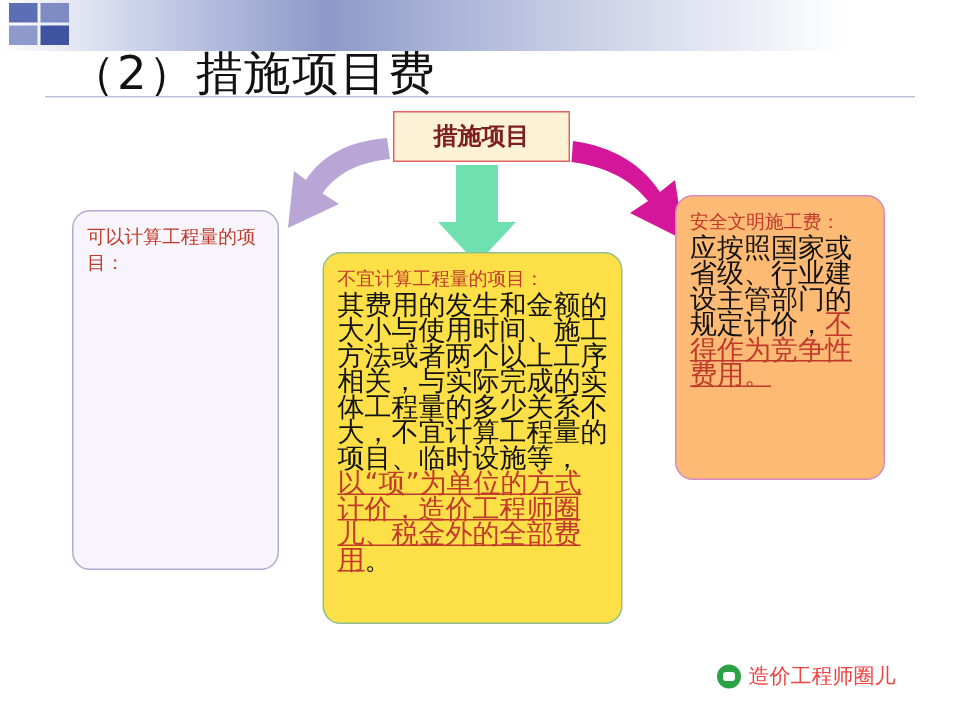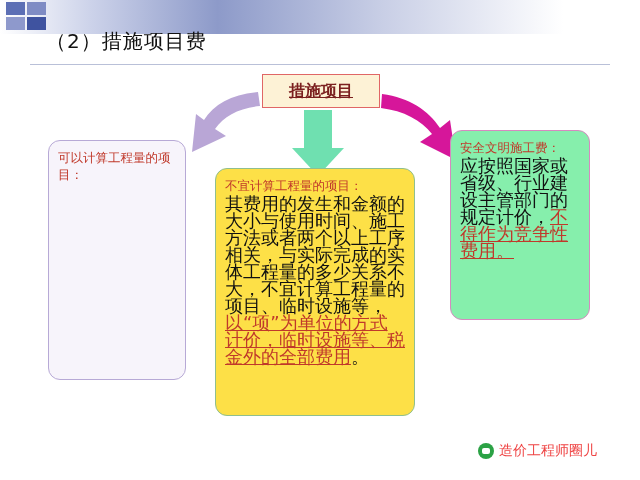--- a/index.html
+++ b/index.html
@@ -28,21 +28,21 @@
   }
   .sq1 { left: 6px;  top: 2px;  width: 19px; height: 13px; background: #5c6fb5; }
   .sq2 { left: 27px; top: 2px;  width: 19px; height: 13px; background: #7f8cc4; }
   .sq3 { left: 6px;  top: 17px; width: 19px; height: 13px; background: #8e99cc; }
   .sq4 { left: 27px; top: 17px; width: 19px; height: 13px; background: #3f53a0; }
 
   
   .page-title {
     position: absolute;
     left: 46px; top: 28px;
-    font-size: 20px;
+    font-size: 31px;
     color: #111;
     font-family: "DejaVu Sans", "Liberation Sans", sans-serif;
     font-weight: 500;
     letter-spacing: 1px;
   }
   .title-rule {
     position: absolute;
     left: 30px; top: 64px;
     width: 580px; height: 1px;
     background: #b9c0d8;
@@ -55,21 +55,20 @@
     width: 116px; height: 32px;
     border: 1px solid #e06666;
     background: #fdf2d6;
     color: #7b1f1f;
     font-size: 16px;
     font-weight: bold;
     display: flex;
     align-items: center;
     justify-content: center;
     font-family: "DejaVu Sans", "Liberation Sans", sans-serif;
-    text-decoration: underline;
   }
 
   
   .arrow-svg {
     position: absolute;
     left: 0; top: 0;
     width: 640px; height: 480px;
     pointer-events: none;
   }
 
@@ -106,21 +105,21 @@
   #box-mid {
     left: 215px; top: 168px;
     width: 200px; height: 248px;
     border: 1px solid #8fbf8f;
     background: #fde047;
   }
   #box-right {
     left: 450px; top: 130px;
     width: 140px; height: 190px;
     border: 1px solid #d68ac0;
-    background: #86efac;
+    background: #fdba74;
   }
 
   
   .footer-logo {
     position: absolute;
     left: 478px; top: 443px;
     width: 16px; height: 16px;
     border-radius: 50%;
     background: #2ba245;
   }
@@ -163,21 +162,21 @@
 
   <path fill="#d6169a" d="M382,94 C410,98 428,110 440,128 L450,120 L456,160 L420,142 L432,134 C421,120 404,111 381,108 Z"></path>
 </svg>
 
 <div class="box" id="box-left">
   <div class="hd">可以计算工程量的项目：</div>
 </div>
 
 <div class="box" id="box-mid">
   <div class="hd">不宜计算工程量的项目：</div>
-  <div class="bd"><span>其费用的发生和金额的大小与使用时间、施工方法或者两个以上工序相关，与实际完成的实体工程量的多少关系不大，不宜计算工程量的项目、临时设施等，</span><span class="em-red">以“项”为单位的方式计价，临时设施等、税金外的全部费用</span><span>。</span></div>
+  <div class="bd"><span>其费用的发生和金额的大小与使用时间、施工方法或者两个以上工序相关，与实际完成的实体工程量的多少关系不大，不宜计算工程量的项目、临时设施等，</span><span class="em-red">以“项”为单位的方式计价，造价工程师圈儿、税金外的全部费用</span><span>。</span></div>
 </div>
 
 <div class="box" id="box-right">
   <div class="hd">安全文明施工费：</div>
   <div class="bd"><span>应按照国家或省级、行业建设主管部门的规定计价，</span><span class="em-red">不得作为竞争性费用。</span><span></span></div>
 </div>
 
 <div class="footer-logo"></div>
 <div class="footer-text">造价工程师圈儿</div>
 

